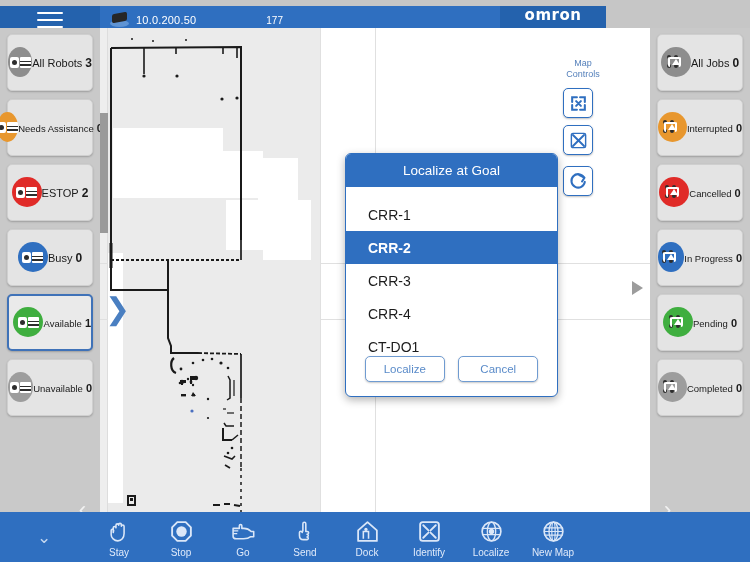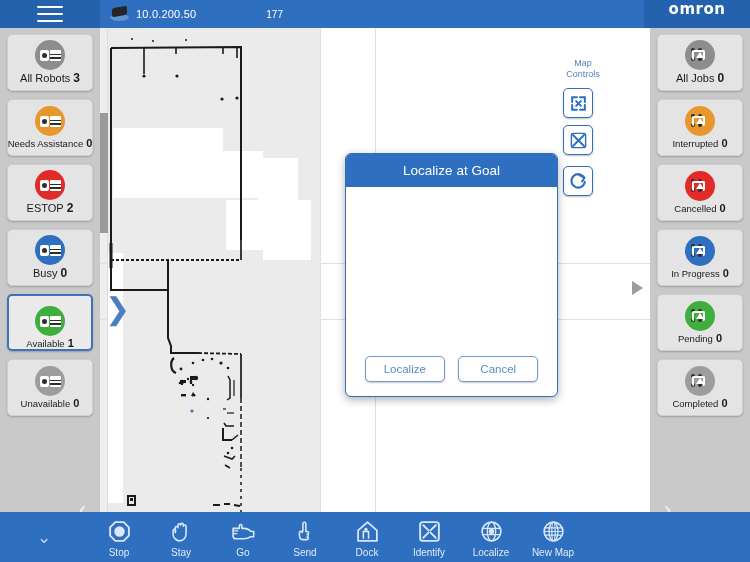--- a/index.html
+++ b/index.html
@@ -6,21 +6,21 @@
   html, body {
     width: 750px; height: 562px;
     font-family: "Liberation Sans", sans-serif;
     overflow: hidden;
     background: #c6c6c6;
   }
   #app { position: relative; width: 750px; height: 562px; }
 
   
   .header {
-    position: absolute; top: 0; left: 0; width: 750px; height: 28px;
+    position: absolute; top: 6px; left: 0; width: 606px; height: 28px;
     background: #2f6fc0;
     display: flex; align-items: center;
   }
   .hamburger-zone {
     width: 100px; height: 28px; background: #2462ad;
     display: flex; align-items: center; justify-content: center;
     cursor: pointer;
   }
   .hamburger { width: 26px; height: 16px; display: flex; flex-direction: column; justify-content: space-between; }
   .hamburger span { display: block; height: 2px; background: #ffffff; border-radius: 1px; }
@@ -48,21 +48,21 @@
   .sidebar {
     position: absolute; top: 28px; height: 484px; width: 100px;
     background: #c9c9c9; padding: 6px 0 0 0;
   }
   .sidebar.left { left: 0; }
   .sidebar.right { right: 0; }
   .side-card {
     width: 86px; margin: 0 auto 8px auto; height: 57px;
     background: #e4e4e4; border: 1px solid #cfcfcf; border-radius: 5px;
     box-shadow: 0 1px 2px rgba(0,0,0,0.22);
-    display: flex; flex-direction: column; align-items: center; justify-content: center;
+    display: flex; flex-direction: row; align-items: center; justify-content: center;
     cursor: pointer;
   }
   .side-card.selected { border: 2px solid #3f72b8; background: #eaeaea; justify-content: flex-end; }
   .badge-circle {
     width: 30px; height: 30px; border-radius: 50%; position: relative;
     display: flex; align-items: center; justify-content: center; margin-bottom: 1px;
   }
   
   .amr { position: relative; width: 21px; height: 11px; }
   .amr .head {
@@ -556,47 +556,54 @@
       <svg viewBox="0 0 24 24">
         <path d="M19 7 A8.5 8.5 0 1 0 20 12.5" fill="none" stroke="#2f6fc0" stroke-width="2.6" stroke-linecap="round"></path>
         <path d="M13 4 L19.5 7.2 L16.5 12" fill="none" stroke="#2f6fc0" stroke-width="2.6" stroke-linecap="round" stroke-linejoin="round"></path>
       </svg>
     </div>
 
   </div>
 
   <div class="modal">
     <div class="modal-title">Localize at Goal</div>
+    <div class="modal-list" id="modal-list">
+        <div class="modal-item">CRR-1</div>
+        <div class="modal-item selected">CRR-2</div>
+        <div class="modal-item">CRR-3</div>
+        <div class="modal-item">CRR-4</div>
+        <div class="modal-item">CT-DO1</div>
+      </div>
     <div class="modal-buttons">
       <div class="modal-btn">Localize</div>
       <div class="modal-btn">Cancel</div>
     </div>
   </div>
 
   <div class="bottombar">
     <div class="bb-chevron">
       <span>⌄</span>
     </div>
     <div id="bottom-items" style="display:flex;">
         <div class="bb-item">
           <span>
             <svg viewBox="0 0 24 24">
+              <path d="M6 13 V8.5 a1.3 1.3 0 0 1 2.6 0 V6 a1.3 1.3 0 0 1 2.6 0 V5.5 a1.3 1.3 0 0 1 2.6 0 V7 a1.3 1.3 0 0 1 2.6 0 V14 c0 4-2.5 7-6 7 -3.5 0-6.4-3-6.4-6 V11 a1.2 1.2 0 0 1 2.4 0z" fill="none" stroke="#dbe7f8" stroke-width="1.5" stroke-linejoin="round"></path>
+            </svg>
+          </span>
+          <span>Stay</span>
+        </div>
+        <div class="bb-item">
+          <span>
+            <svg viewBox="0 0 24 24">
               <polygon points="8,3 16,3 21,8 21,16 16,21 8,21 3,16 3,8" fill="none" stroke="#dbe7f8" stroke-width="1.8"></polygon>
               <circle cx="12" cy="12" r="5" fill="#dbe7f8"></circle>
             </svg>
           </span>
           <span>Stop</span>
-        </div>
-        <div class="bb-item">
-          <span>
-            <svg viewBox="0 0 24 24">
-              <path d="M6 13 V8.5 a1.3 1.3 0 0 1 2.6 0 V6 a1.3 1.3 0 0 1 2.6 0 V5.5 a1.3 1.3 0 0 1 2.6 0 V7 a1.3 1.3 0 0 1 2.6 0 V14 c0 4-2.5 7-6 7 -3.5 0-6.4-3-6.4-6 V11 a1.2 1.2 0 0 1 2.4 0z" fill="none" stroke="#dbe7f8" stroke-width="1.5" stroke-linejoin="round"></path>
-            </svg>
-          </span>
-          <span>Stay</span>
         </div>
         <div class="bb-item">
           <span>
             <svg viewBox="0 0 24 24">
               <path d="M2 9 h6 V6.5 a1.2 1.2 0 0 1 2.4 0 V9 h2 c3 0 5 1 7 3 h2.4 v5 H19 c-2 1.6-4 2-7 2 H5 c-2 0-3-1-3-2.5z" fill="none" stroke="#dbe7f8" stroke-width="1.5" stroke-linejoin="round"></path>
               <path d="M2 11.5 h5 M2 14 h4" stroke="#dbe7f8" stroke-width="1.2"></path>
             </svg>
           </span>
           <span>Go</span>
         </div>

